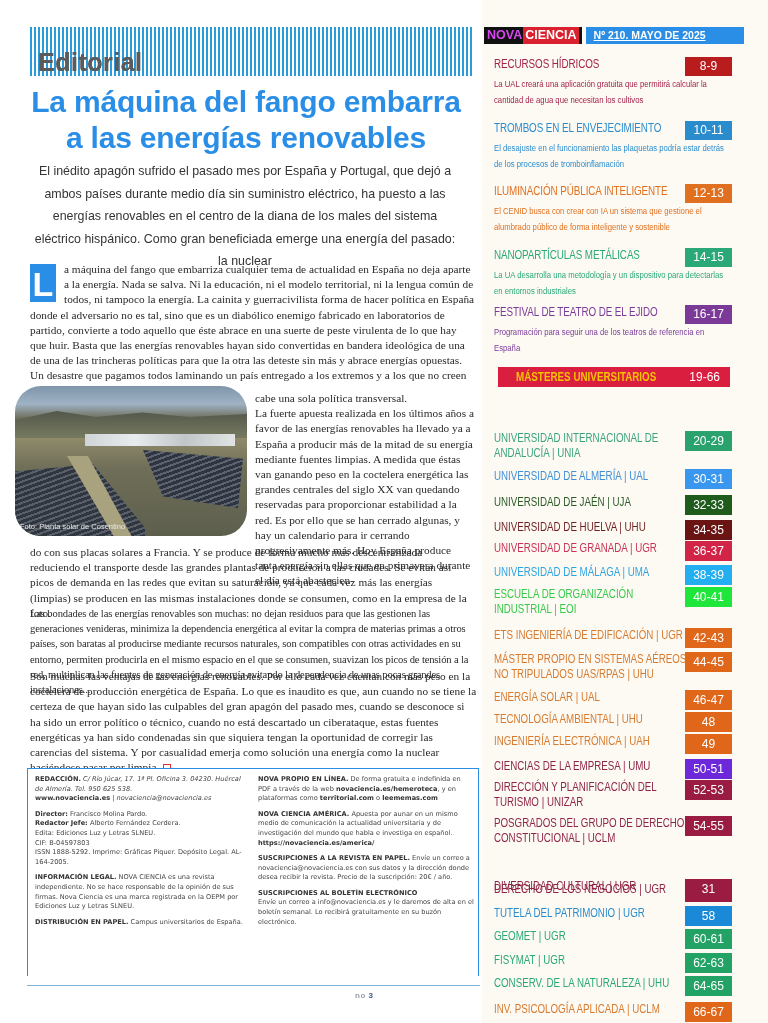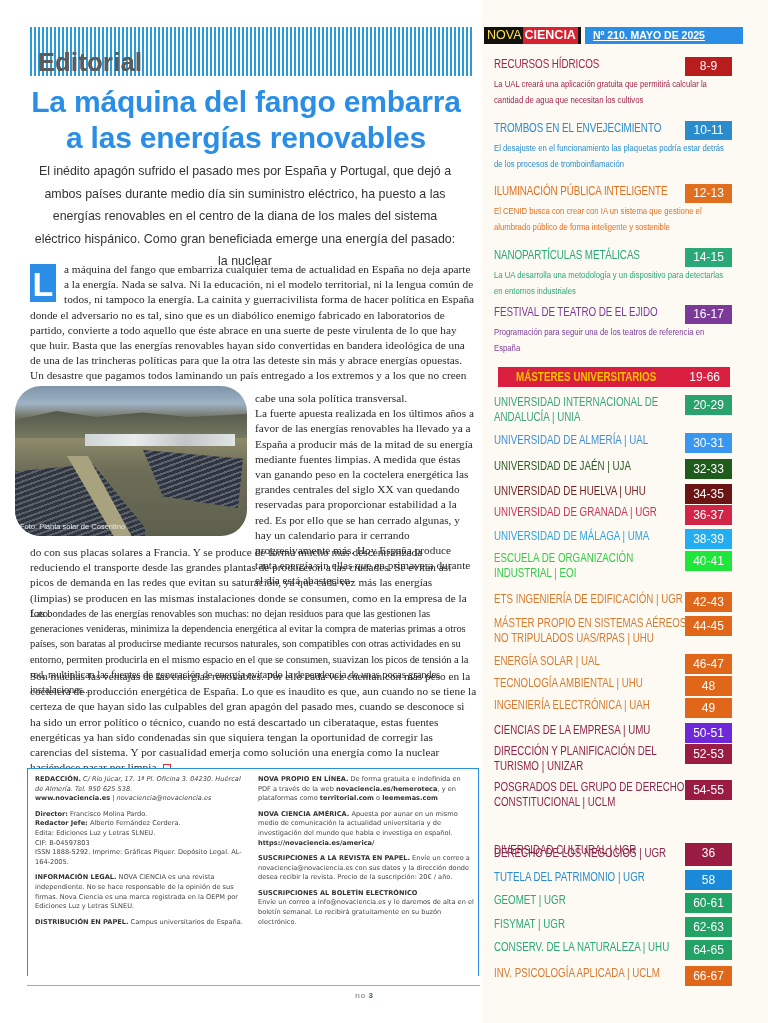--- a/index.html
+++ b/index.html
@@ -104,21 +104,21 @@
   }
   .page-num span.n { color: #3c5c8a; }
 
   
   .right { position: absolute; left: 482px; top: 0; width: 286px; height: 1023px; background: #fdfaf4; }
   .masthead { position: absolute; left: 2px; top: 27px; height: 17px; display: flex; }
   .logo {
     display: flex; align-items: center; height: 17px; background: #111; padding: 0 3px;
     font-family: "Liberation Sans", sans-serif; font-size: 12.5px; line-height: 17px;
   }
-  .logo .nova { color: #fde047; font-weight: 400; }
+  .logo .nova { color: #d946ef; font-weight: 700; }
   .logo .ciencia { color: #fff; font-weight: 900; background: #d9212f; padding: 0 2px; margin-left: 1px; }
   .issue {
     height: 17px; width: 158px; margin-left: 4px; background: #2a8ee6; color: #fff;
     font-family: "Liberation Sans", sans-serif; font-weight: 700; font-size: 10.5px; line-height: 17px;
     padding-left: 8px; text-decoration: underline;
   }
   .toc { position: absolute; left: 12px; width: 238px; }
   .toc-title {
     font-family: "Liberation Sans", sans-serif; font-size: 12px; line-height: 15px; letter-spacing: -0.1px;
     transform: scaleX(0.82); transform-origin: left top; white-space: nowrap; width: 200px;
@@ -131,21 +131,21 @@
     position: absolute; right: 0; width: 47px; height: 19px; color: #fff;
     font-family: "Liberation Sans", sans-serif; font-size: 12px; line-height: 19px; text-align: center;
   }
   .masters-bar {
     position: absolute; left: 16px; top: 367px; width: 232px; height: 20px; background: #d91e3f;
     font-family: "Liberation Sans", sans-serif; font-weight: 700; font-size: 12px; line-height: 20px;
   }
   .masters-bar .label { position: absolute; left: 18px; color: #f5c400; transform: scaleX(0.82); transform-origin: left center; white-space: nowrap; }
   .masters-bar .pages { position: absolute; right: 10px; color: #fff; font-weight: 400; }
 
-  .uni { position: absolute; left: 12px; width: 238px; }
+  .uni { position: absolute; left: 12px; width: 238px; margin-top: 36px; }
   .uni .name {
     font-family: "Liberation Sans", sans-serif; font-size: 12.5px; line-height: 15px;
     transform: scaleX(0.78); transform-origin: left top; width: 240px; white-space: nowrap;
   }
   .uni .badge { top: 0; height: 20px; line-height: 20px; }
 </style>
 </head>
 <body>
 
 <div class="left">
@@ -315,21 +315,21 @@
       <div class="uni" style="top: 780px;">
         <div class="name" style="color:#8e2448"><span>POSGRADOS DEL GRUPO DE DERECHO</span><br><span>CONSTITUCIONAL | UCLM</span></div>
         <div class="badge" style="background:#9a1c42">54-55</div>
       </div>
       <div class="uni" style="top: 846px;">
         <div class="name" style="color:#8e2448"><span>DERECHO DE LOS NEGOCIOS | UGR</span></div>
         <div class="badge" style="background:#9a1c42">56</div>
       </div>
       <div class="uni" style="top: 843px;">
         <div class="name" style="color:#8e2448"><span>DIVERSIDAD CULTURAL | UGR</span></div>
-        <div class="badge" style="background:#9a1c42">36</div>
+        <div class="badge" style="background:#9a1c42">31</div>
       </div>
       <div class="uni" style="top: 870px;">
         <div class="name" style="color:#2a8ccc"><span>TUTELA DEL PATRIMONIO | UGR</span></div>
         <div class="badge" style="background:#1a8ad8">58</div>
       </div>
       <div class="uni" style="top: 893px;">
         <div class="name" style="color:#2aa877"><span>GEOMET | UGR</span></div>
         <div class="badge" style="background:#22a365">60-61</div>
       </div>
       <div class="uni" style="top: 917px;">

